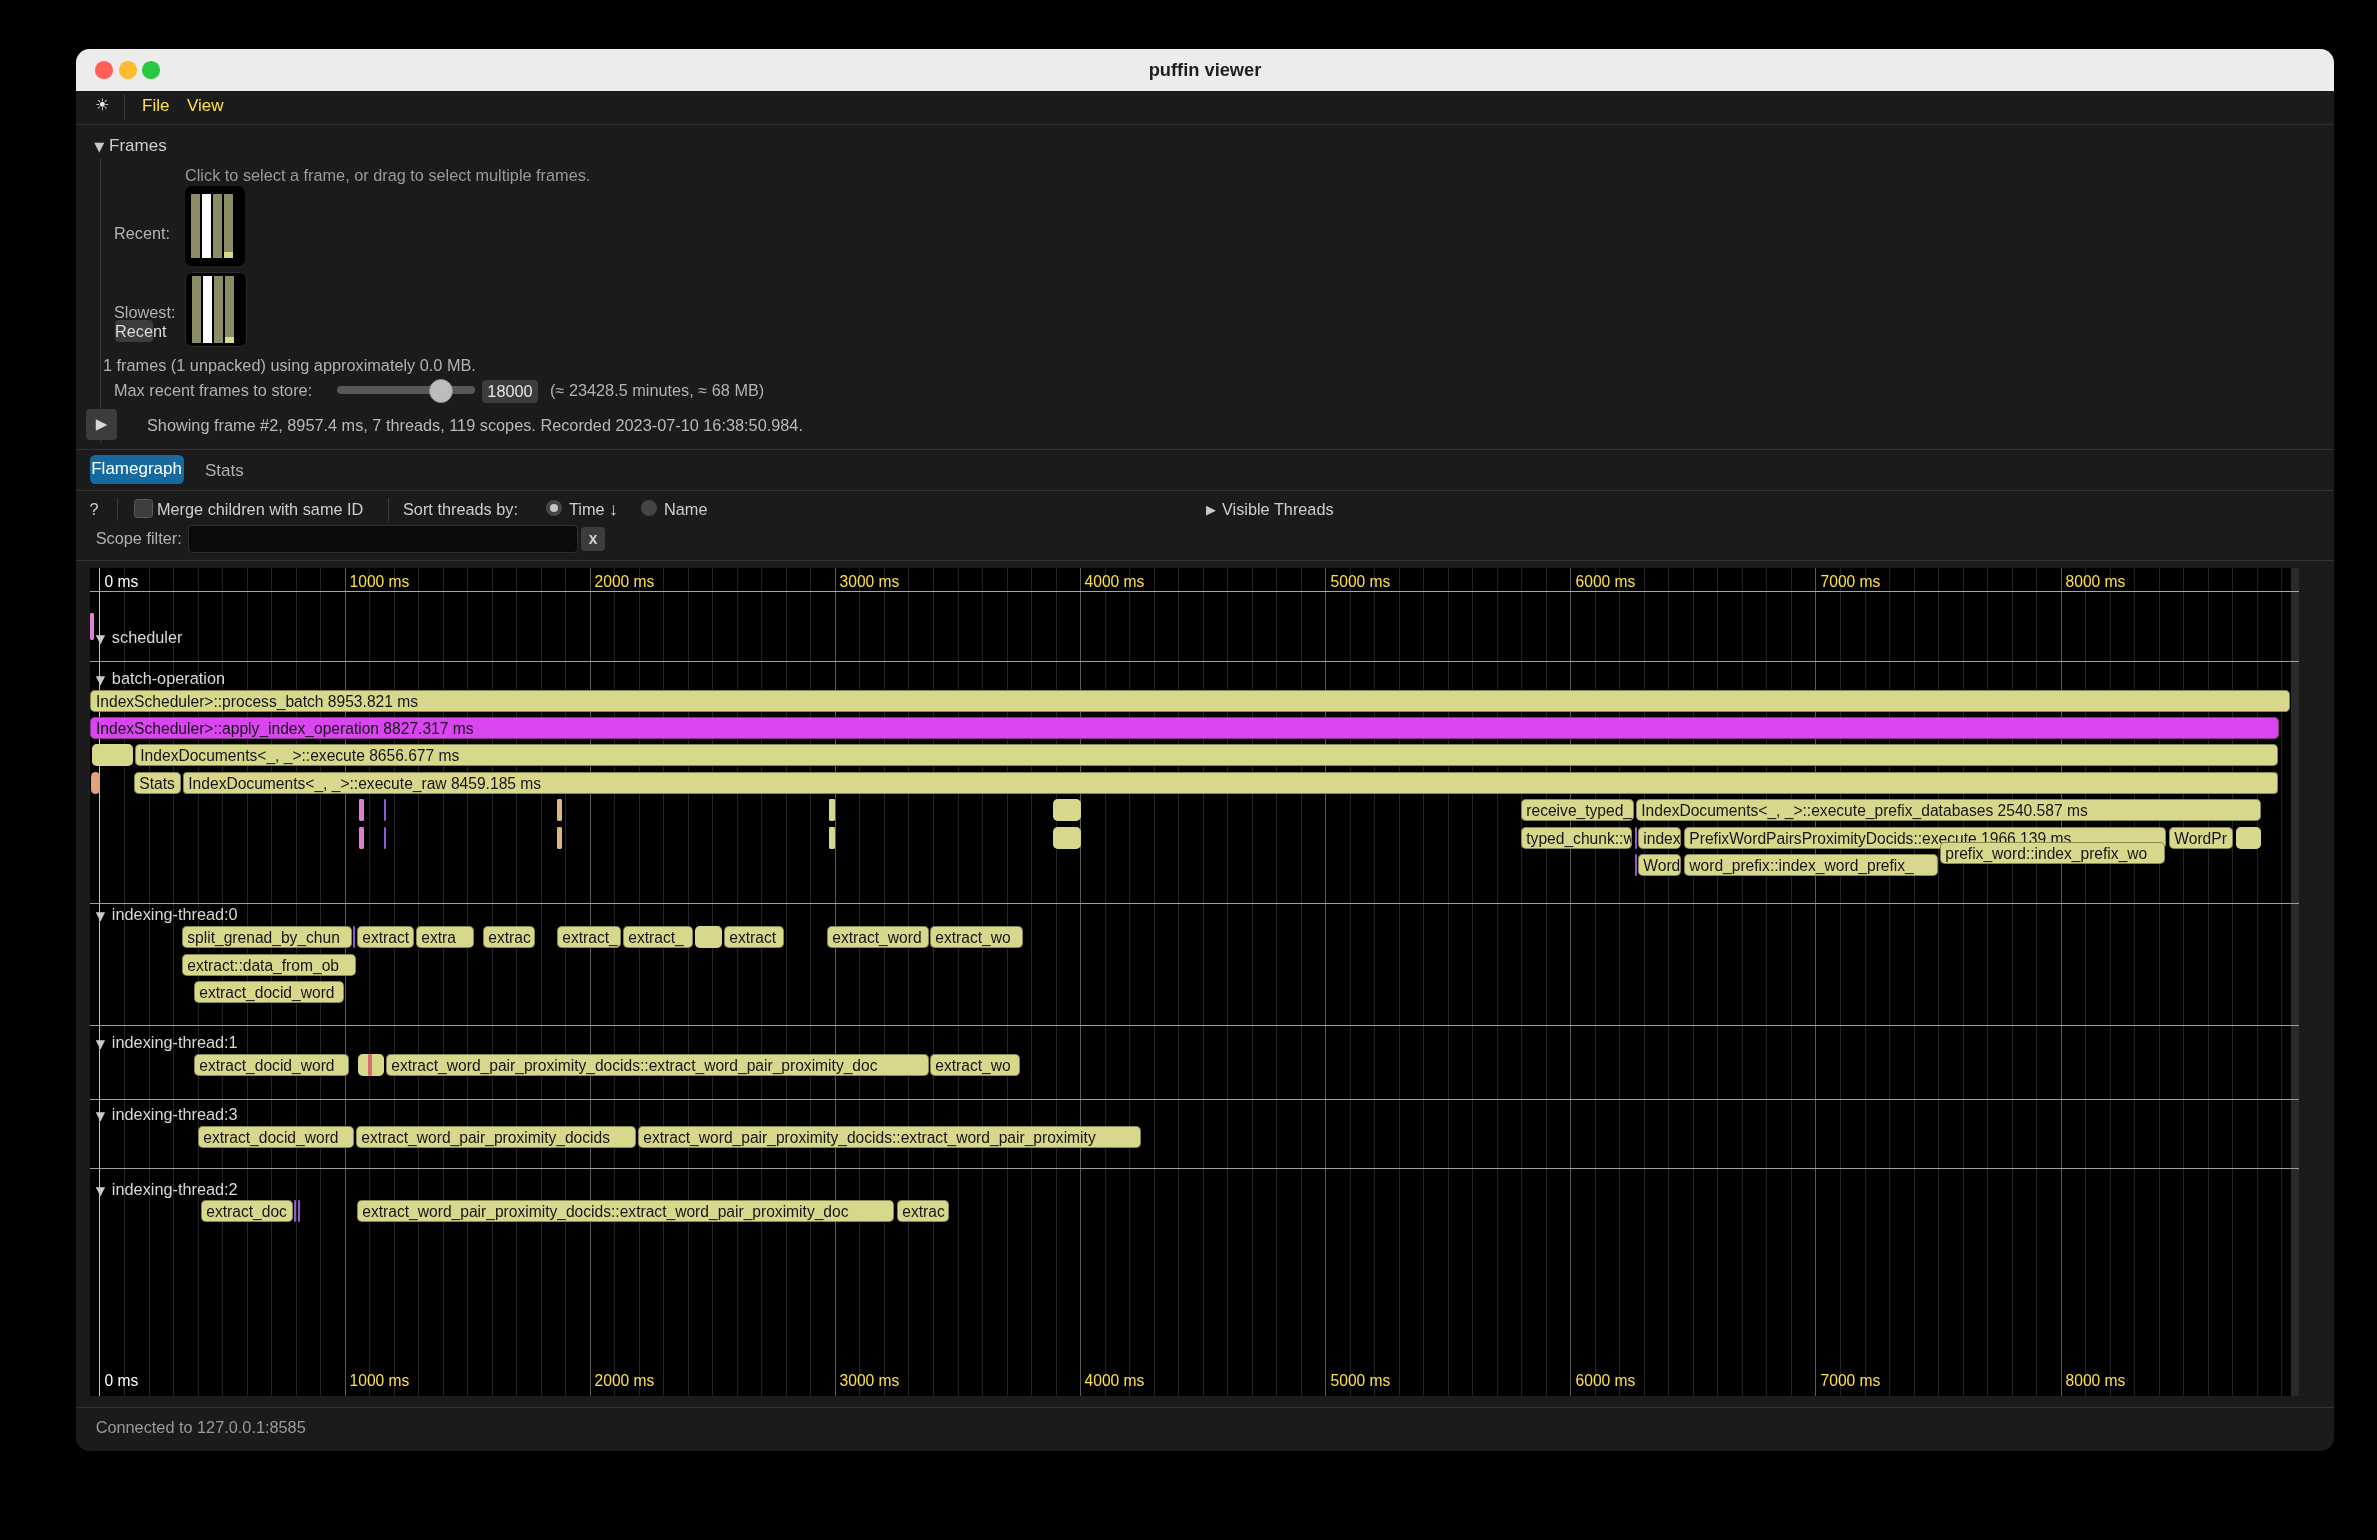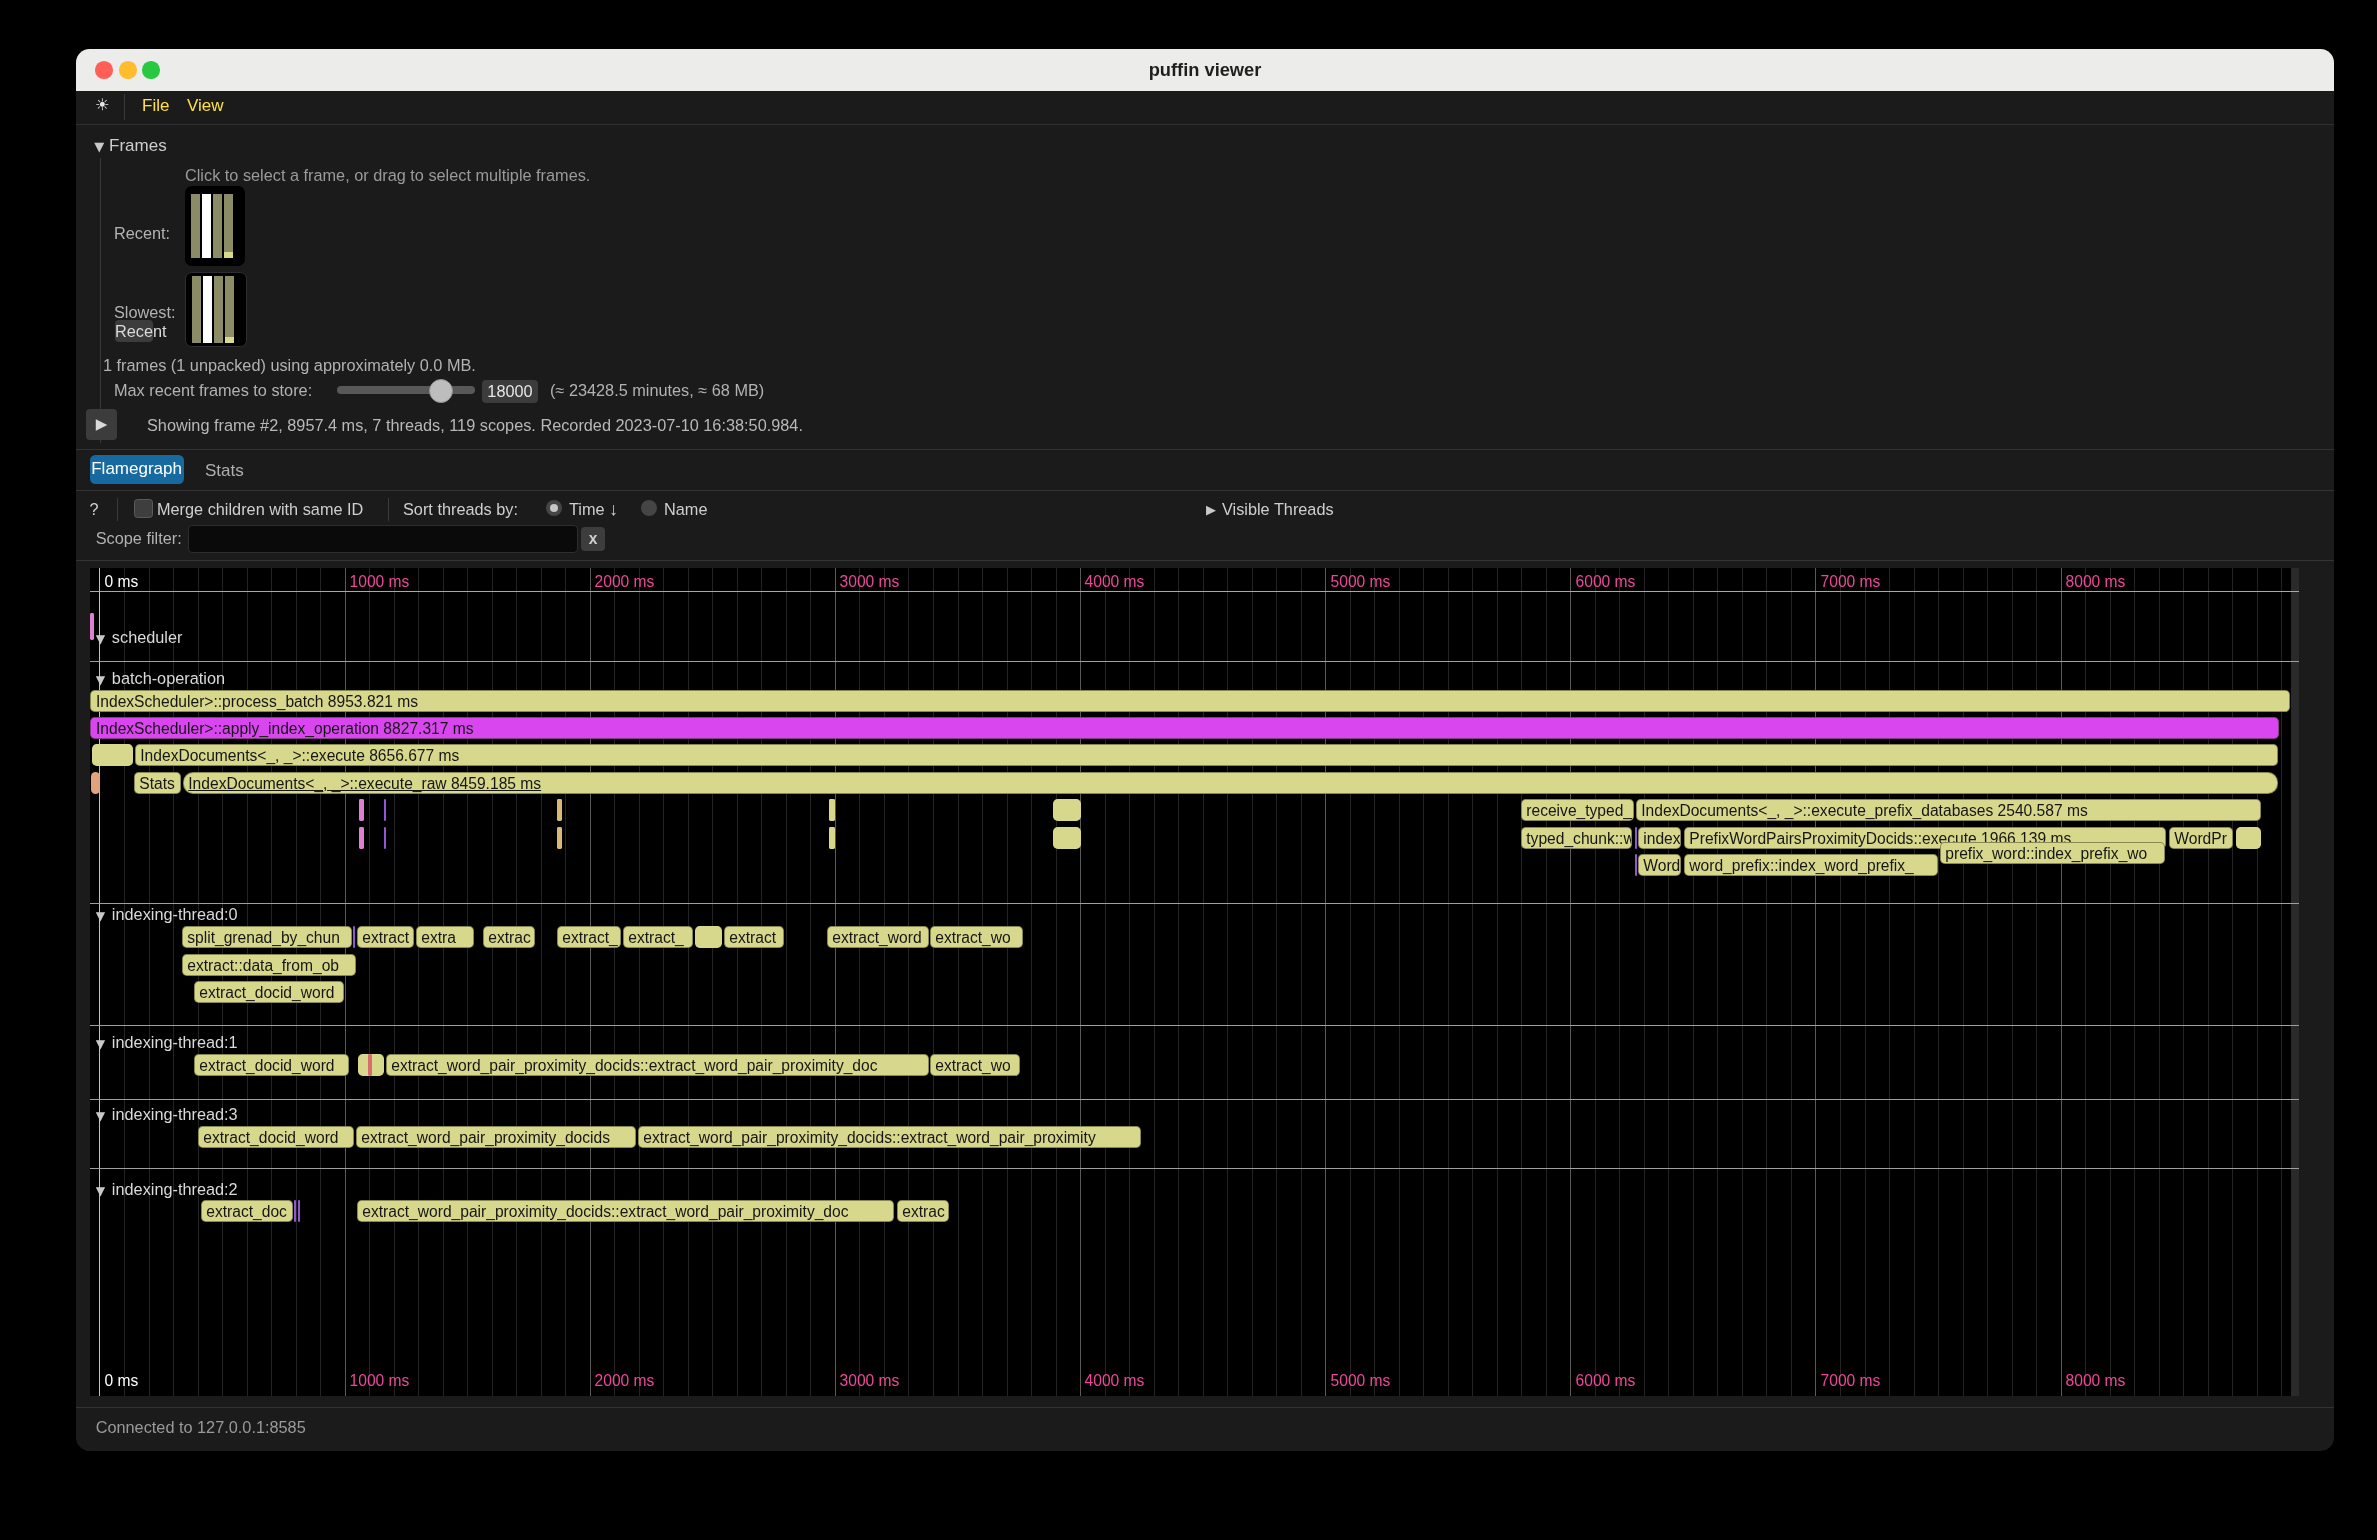--- a/index.html
+++ b/index.html
@@ -73,21 +73,21 @@
   #scope-input{position:absolute;left:112px;top:476px;width:388px;height:26px;background:#0a0a0a;
     border:0.7px solid #2e2e2e;border-radius:4.1px;}
   #scope-clear{position:absolute;left:505px;top:478px;width:24.4px;height:24.4px;background:#3d3d3d;
     border-radius:4.1px;color:#cfcfcf;font-size:15.6px;font-weight:bold;text-align:center;line-height:23px;}
   
   #plot{position:absolute;left:13.6px;top:519px;width:2209px;height:828px;background:#000;overflow:hidden;}
   .grid{position:absolute;top:0;width:1.4px;height:100%;}
   .grid.minor{background:#242424;width:0.7px;}
   .grid.major{background:#5a5a5a;width:1.4px;}
   .grid.zero{background:#c0c0c0;width:1.4px;}
-  .tick-label{position:absolute;font-size:15.6px;color:#ec4899;white-space:nowrap;}
+  .tick-label{position:absolute;font-size:15.6px;color:#fde047;white-space:nowrap;}
   .tick-label.zero{color:#fff;}
   .ruler-line{position:absolute;left:0;width:100%;height:1.4px;background:#a8a8a8;}
   .sec-sep{position:absolute;left:0;width:100%;height:1.4px;background:#9f9f9f;}
   .thread-header{position:absolute;font-size:16.3px;color:#dadada;white-space:nowrap;}
   .thread-header .tri{margin-right:6.8px;font-size:12.2px;color:#c9c9c9;}
   .bar{position:absolute;box-sizing:border-box;overflow:hidden;white-space:nowrap;
     font-size:15.6px;color:#161616;line-height:21px;}
   .bar.lab{padding:0 4.7px;border:0.7px solid rgba(40,40,10,.45);}
   
   #statusbar{position:absolute;left:0;top:1358px;width:100%;height:43px;border-top:1.4px solid #333;}
@@ -291,21 +291,21 @@
       <div class="sec-sep" style="top: 93px;"></div>
       <div class="bar" style="left: 0.7px; top: 45px; width: 3.4px; height: 27px; background: rgb(223, 127, 210); border-radius: 1.4px;"></div>
       <div class="thread-header" style="left: 6.1px; top: 101px;"><span class="tri">▼</span><span>batch-operation</span></div>
       <div class="sec-sep" style="top: 335px;"></div>
       <div class="bar lab" style="left: 0.7px; top: 122px; width: 2200px; height: 22.4px; background: rgb(216, 216, 140); border-radius: 4.7px;">IndexScheduler&gt;::process_batch 8953.821 ms</div>
       <div class="bar lab" style="left: 0.7px; top: 149px; width: 2189px; height: 22.4px; background: #d946ef; border-radius: 4.7px;">IndexScheduler&gt;::apply_index_operation 8827.317 ms</div>
       <div class="bar" style="left: 2.7px; top: 176px; width: 41px; height: 22.4px; background: rgb(216, 216, 140); border-radius: 4.7px;"></div>
       <div class="bar lab" style="left: 45px; top: 176px; width: 2143px; height: 22.4px; background: rgb(216, 216, 140); border-radius: 4.7px;">IndexDocuments&lt;_, _&gt;::execute 8656.677 ms</div>
       <div class="bar" style="left: 1.4px; top: 204px; width: 9.5px; height: 22.4px; background: rgb(224, 163, 123); border-radius: 4.7px;"></div>
       <div class="bar lab" style="left: 44px; top: 204px; width: 47px; height: 22.4px; background: rgb(216, 216, 140); border-radius: 4.7px;">Stats</div>
-      <div class="bar lab" style="left: 93px; top: 204px; width: 2095px; height: 22.4px; background: rgb(216, 216, 140); border-radius: 10px; text-decoration: underline;">IndexDocuments&lt;_, _&gt;::execute_raw 8459.185 ms</div>
+      <div class="bar lab" style="left: 93px; top: 204px; width: 2095px; height: 22.4px; background: rgb(216, 216, 140); border-radius: 4px;">IndexDocuments&lt;_, _&gt;::execute_raw 8459.185 ms</div>
       <div class="bar" style="left: 269px; top: 231px; width: 5.4px; height: 22.4px; background: rgb(223, 127, 210); border-radius: 1.4px;"></div>
       <div class="bar" style="left: 294px; top: 231px; width: 2.7px; height: 22.4px; background: rgb(146, 87, 211); border-radius: 1.4px;"></div>
       <div class="bar" style="left: 467px; top: 231px; width: 5.4px; height: 22.4px; background: rgb(216, 185, 122); border-radius: 1.4px;"></div>
       <div class="bar" style="left: 739px; top: 231px; width: 6.1px; height: 22.4px; background: rgb(216, 216, 140); border-radius: 1.4px;"></div>
       <div class="bar" style="left: 963px; top: 231px; width: 28.5px; height: 22.4px; background: rgb(216, 216, 140); border-radius: 4.7px;"></div>
       <div class="bar lab" style="left: 1431px; top: 231px; width: 113px; height: 22.4px; background: rgb(216, 216, 140); border-radius: 4.7px;">receive_typed_</div>
       <div class="bar lab" style="left: 1546px; top: 231px; width: 625px; height: 22.4px; background: rgb(216, 216, 140); border-radius: 4.7px;">IndexDocuments&lt;_, _&gt;::execute_prefix_databases 2540.587 ms</div>
       <div class="bar" style="left: 269px; top: 259px; width: 5.4px; height: 22.4px; background: rgb(223, 127, 210); border-radius: 1.4px;"></div>
       <div class="bar" style="left: 294px; top: 259px; width: 2px; height: 22.4px; background: rgb(146, 87, 211); border-radius: 1.4px;"></div>
       <div class="bar" style="left: 467px; top: 259px; width: 5.4px; height: 22.4px; background: rgb(216, 185, 122); border-radius: 1.4px;"></div>

